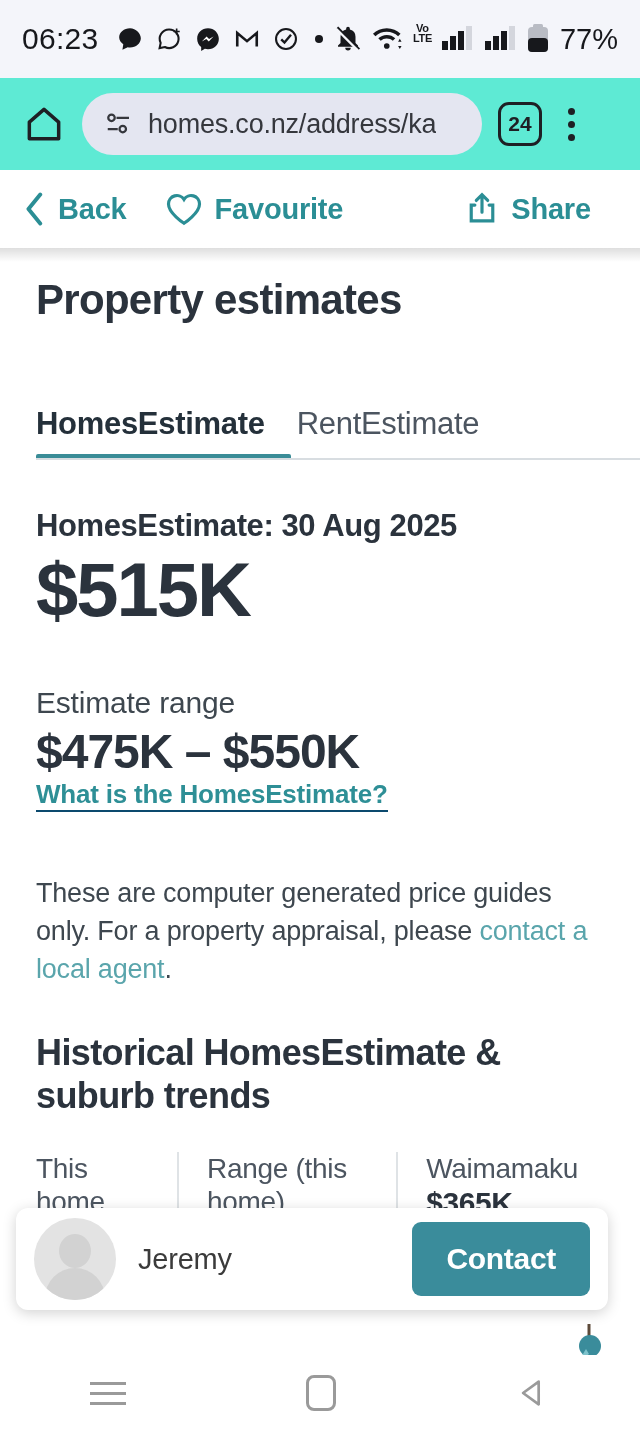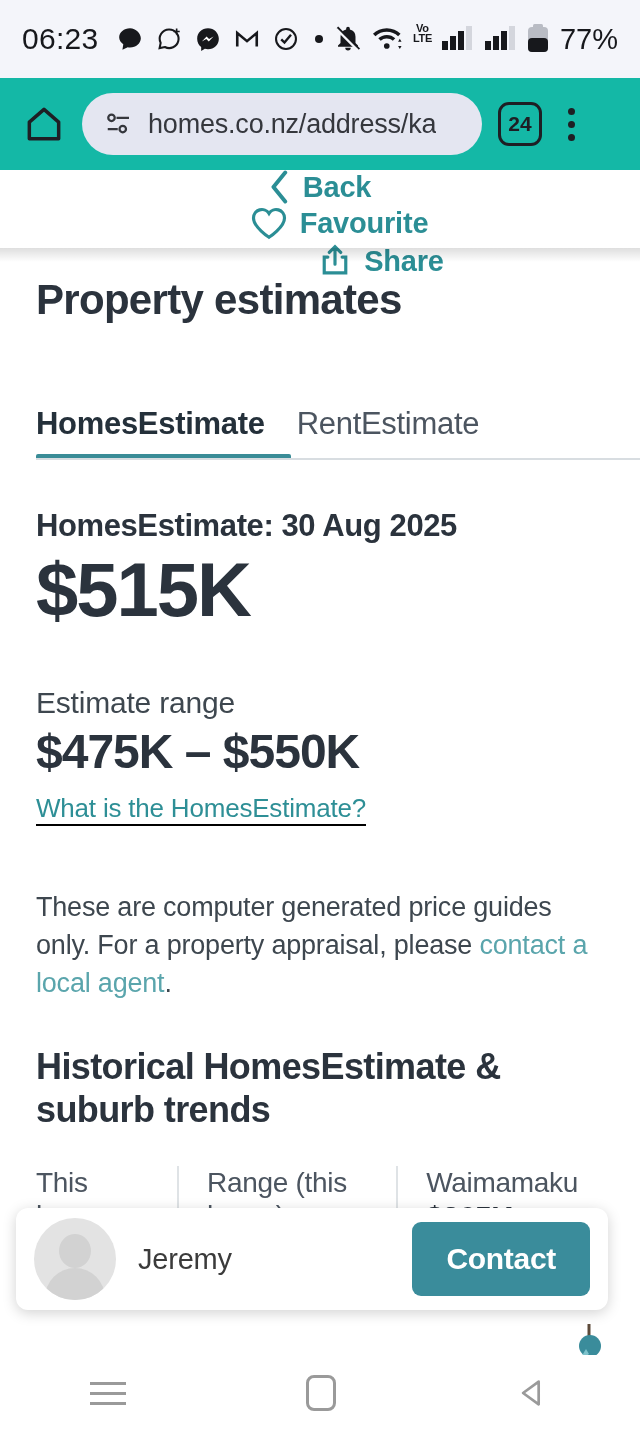--- a/index.html
+++ b/index.html
@@ -18,21 +18,21 @@
   }
   .sb-clock { font-size: 30px; font-weight:400; letter-spacing:.3px; color:#17181c; }
   .sb-notif { display:flex; align-items:center; gap:13px; margin-left:18px; }
   .sb-right { margin-left:auto; display:flex; align-items:flex-start; gap:9px; }
   .sb-icon { display:block; }
   .volte { font-size:11px; font-weight:700; line-height:10px; letter-spacing:-0.3px; text-align:center; color:#17181c;}
   .sb-batt-text { font-size:29px; font-weight:500; color:#17181c; margin-left:2px;}
 
   
   .browserbar {
-    height: 92px; background:#14b8a6; display:flex; align-items:center;
+    height: 92px; background:#5eead4; display:flex; align-items:center;
     padding: 0 22px; gap: 16px;
   }
   .omnibox {
     flex: 1; height:62px; background:#e4e6f1; border-radius:32px;
     display:flex; align-items:center; padding: 0 22px; gap:14px; overflow:hidden;
     max-width: 400px;
   }
   .omnibox-url {
     font-size:27px; color:#35373d; white-space:nowrap; overflow:hidden;
     letter-spacing:-0.2px;
@@ -41,21 +41,21 @@
     width:44px; height:44px; border:3px solid #1e1f24; border-radius:11px;
     display:flex; align-items:center; justify-content:center;
     font-size:21px; font-weight:700; color:#1e1f24; flex:none;
   }
   .kebab { display:flex; flex-direction:column; gap:6px; flex:none; padding:4px 10px;}
   .kebab i { width:7px; height:7px; border-radius:50%; background:#1e1f24; display:block;}
 
   
   .actionbar {
     height: 78px; background:#ffffff; display:flex; align-items:center;
-    padding: 0 24px; position:relative;flex-direction:column;
+    padding: 0 24px; position:relative;
   }
   .act {
     display:flex; align-items:center; gap:10px;
     font-size:29px; font-weight:700; color:#2b8e95; letter-spacing:-0.2px;
   }
   .act.back { gap:12px; }
   .act-share { margin-left: 120px; }
   .act-fav { margin-left: 36px; }
   .hdr-shadow{
     position:absolute; left:0; right:0; top:78px; height:14px;
@@ -88,22 +88,22 @@
   }
   .est-value {
     font-size:76px; font-weight:700; color:#2b333d; letter-spacing:-2px; line-height:1.1;
     margin-top:4px;
   }
   .range-label { font-size:30px; color:#3e474f; margin-top:54px; letter-spacing:-0.2px;}
   .range-value {
     font-size:48px; font-weight:700; color:#2b333d; letter-spacing:-1px; margin-top:4px;
   }
   .link-whatis {
-    display:inline-block; font-size:26px; font-weight:400; color:#2e8f96;
-    border-bottom:2px solid #000000; margin-top:14px; letter-spacing:-0.2px;
+    display:inline-block; font-size:26px; font-weight:700; color:#2e8f96;
+    border-bottom:2px solid #0c4a6e; letter-spacing:-0.2px;
   }
   .disclaimer {
     font-size:27px; color:#3e474f; line-height:1.42; margin-top:62px; letter-spacing:-0.2px;
   }
   .disclaimer a { color:#5aa5ac; text-decoration:none; }
 
   h2.section-title {
     font-size:36px; font-weight:700; color:#2b333d; line-height:1.22;
     letter-spacing:-0.6px; margin-top:42px;
   }

